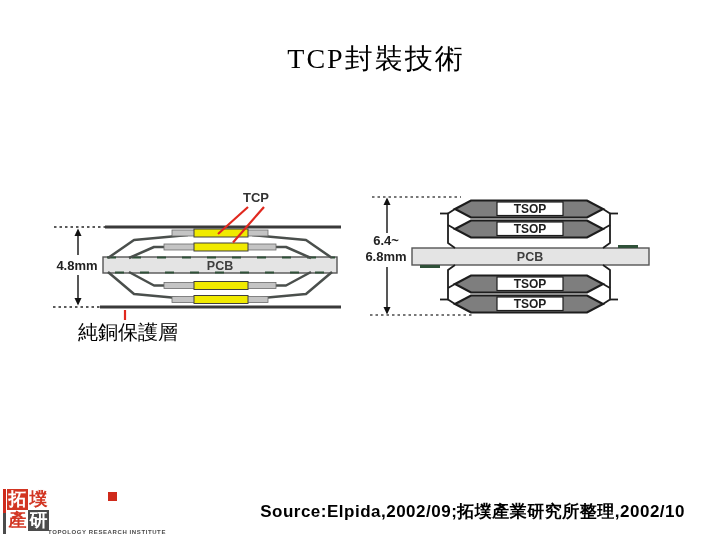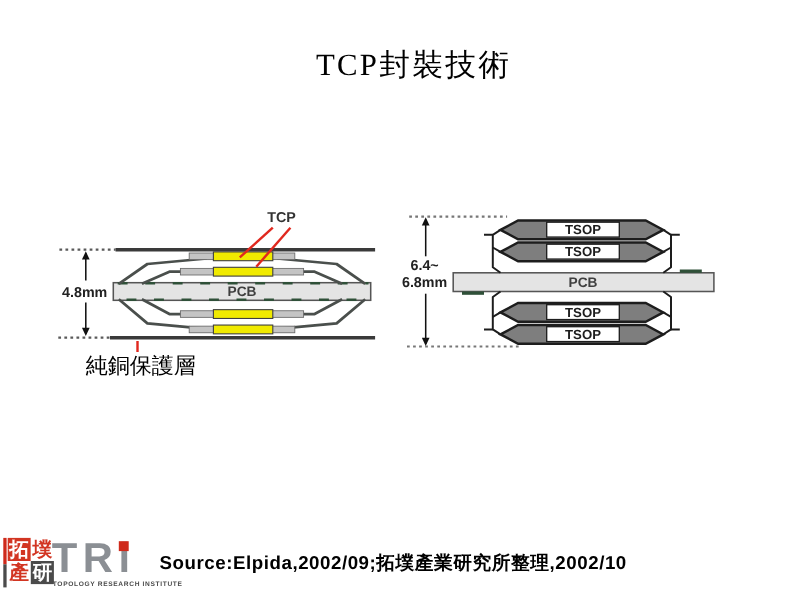--- a/index.html
+++ b/index.html
@@ -12,20 +12,21 @@
   #slide-title{
     left:16px;top:40px;width:720px;text-align:center;
     font-family:"Liberation Serif","DejaVu Serif",serif;
     font-size:28px;letter-spacing:2px;color:#000;
   }
   
   #source-line{
     left:145px;top:500px;width:540px;
     font-size:17px;font-weight:bold;color:#000;letter-spacing:0.5px;
     white-space:nowrap;
+    text-align:right;
   }
   
   #logo{left:0;top:486px;width:140px;height:52px;}
   .logo-stripe-red{left:3px;top:3px;width:3px;height:24px;background:#cf2a1b;}
   .logo-stripe-dark{left:3px;top:27px;width:3px;height:21px;background:#4b4b4b;}
   .logo-cell{
     width:21px;height:21px;line-height:21px;text-align:center;
     font-size:18px;font-weight:bold;overflow:hidden;
   }
   #logo-char-1{left:7px;top:3px;background:#d23522;color:#ffffff;}
@@ -154,16 +155,15 @@
 
 <div class="abs" id="source-line">Source:Elpida,2002/09;拓墣產業研究所整理,2002/10</div>
 
 <div class="abs" id="logo">
   <div class="abs logo-stripe-red"></div>
   <div class="abs logo-stripe-dark"></div>
   <div class="abs logo-cell" id="logo-char-1">拓</div>
   <div class="abs logo-cell" id="logo-char-2">墣</div>
   <div class="abs logo-cell" id="logo-char-3">產</div>
   <div class="abs logo-cell" id="logo-char-4">研</div>
-  <div class="abs" id="logo-brand">TRi</div>
   <div class="abs" id="logo-brand-dot"></div>
   <div class="abs" id="logo-caption">TOPOLOGY RESEARCH INSTITUTE</div>
 </div>
 
 </body></html>

